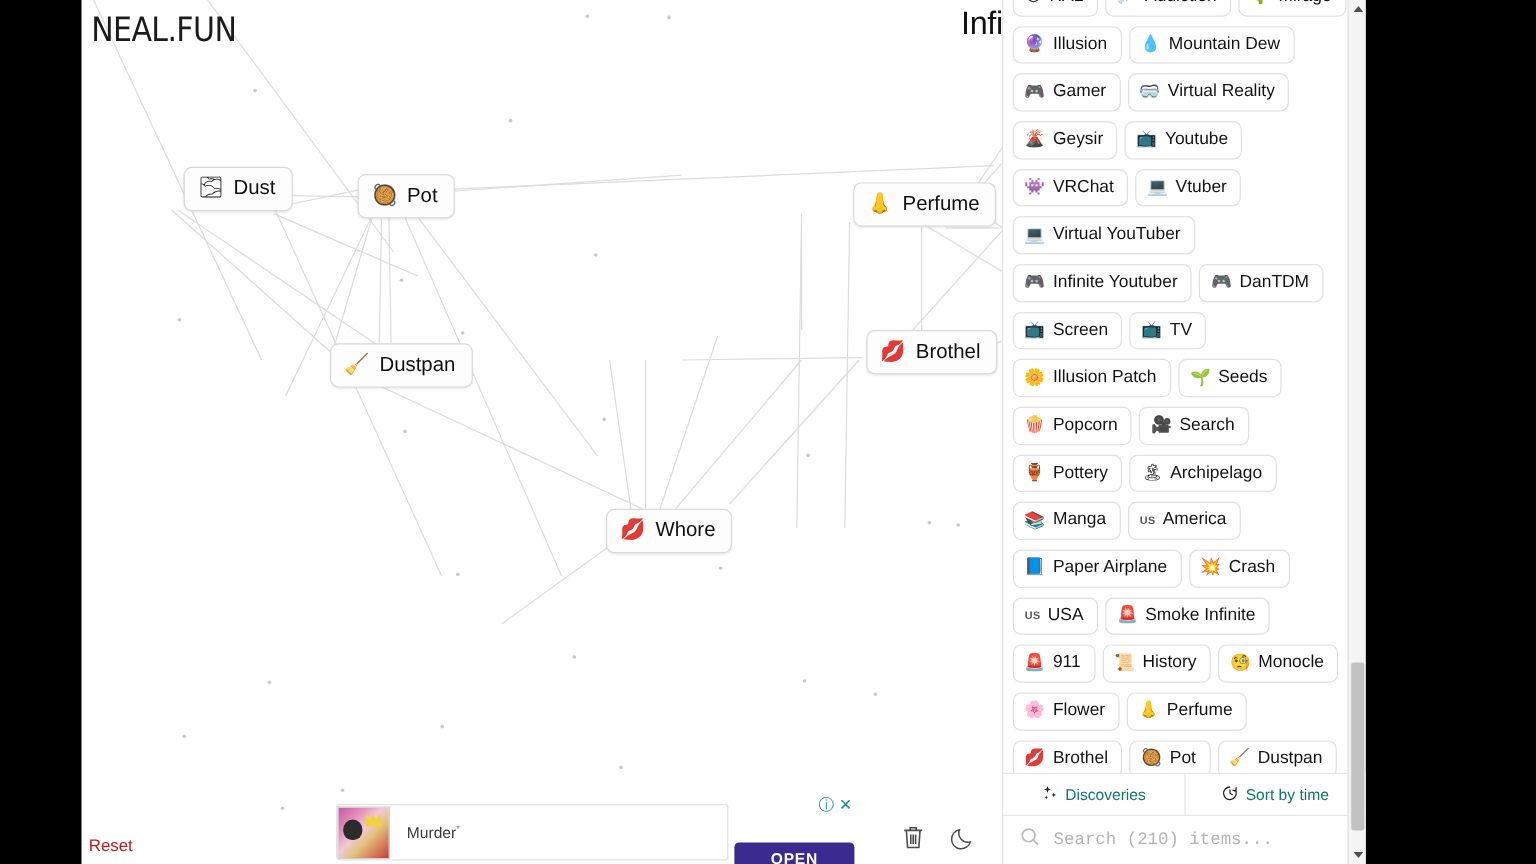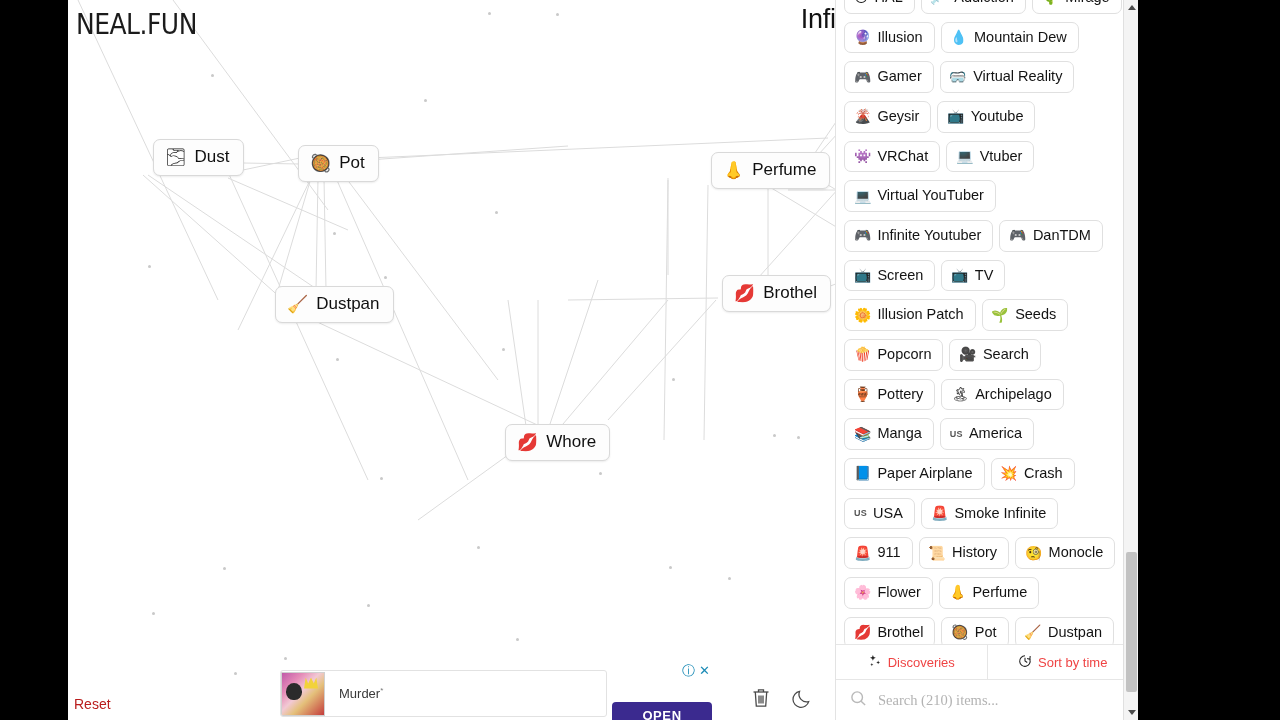--- a/index.html
+++ b/index.html
@@ -246,40 +246,40 @@
     border-bottom: 1px solid #e6e6e6;
     background: #fff;
   }
   #sb-tabs .tab {
     flex: 1;
     display: flex;
     align-items: center;
     justify-content: center;
     gap: 6px;
     font-size: 13px;
-    color: #ef4444;
+    color: #0f766e;
     cursor: pointer;
   }
   #sb-tabs .tab + .tab { border-left: 1px solid #e6e6e6; }
   #sb-search {
     height: 40px;
     display: flex;
     align-items: center;
     gap: 9px;
     padding: 0 14px;
     background: #fff;
   }
   #sb-search input {
     border: none;
     outline: none;
     font-size: 14.5px;
     color: #be185d;
     background: transparent;
     width: 100%;
-    font-family: Liberation Serif, serif;
+    font-family: Liberation Mono, monospace;
   }
   #sb-search input::placeholder { color: #b3b3b3; }
 
   
   #sb-scroll {
     position: absolute;
     right: 0; top: 0;
     width: 15px; height: 720px;
     background: #f4f4f4;
     border-left: 1px solid #e0e0e0;

